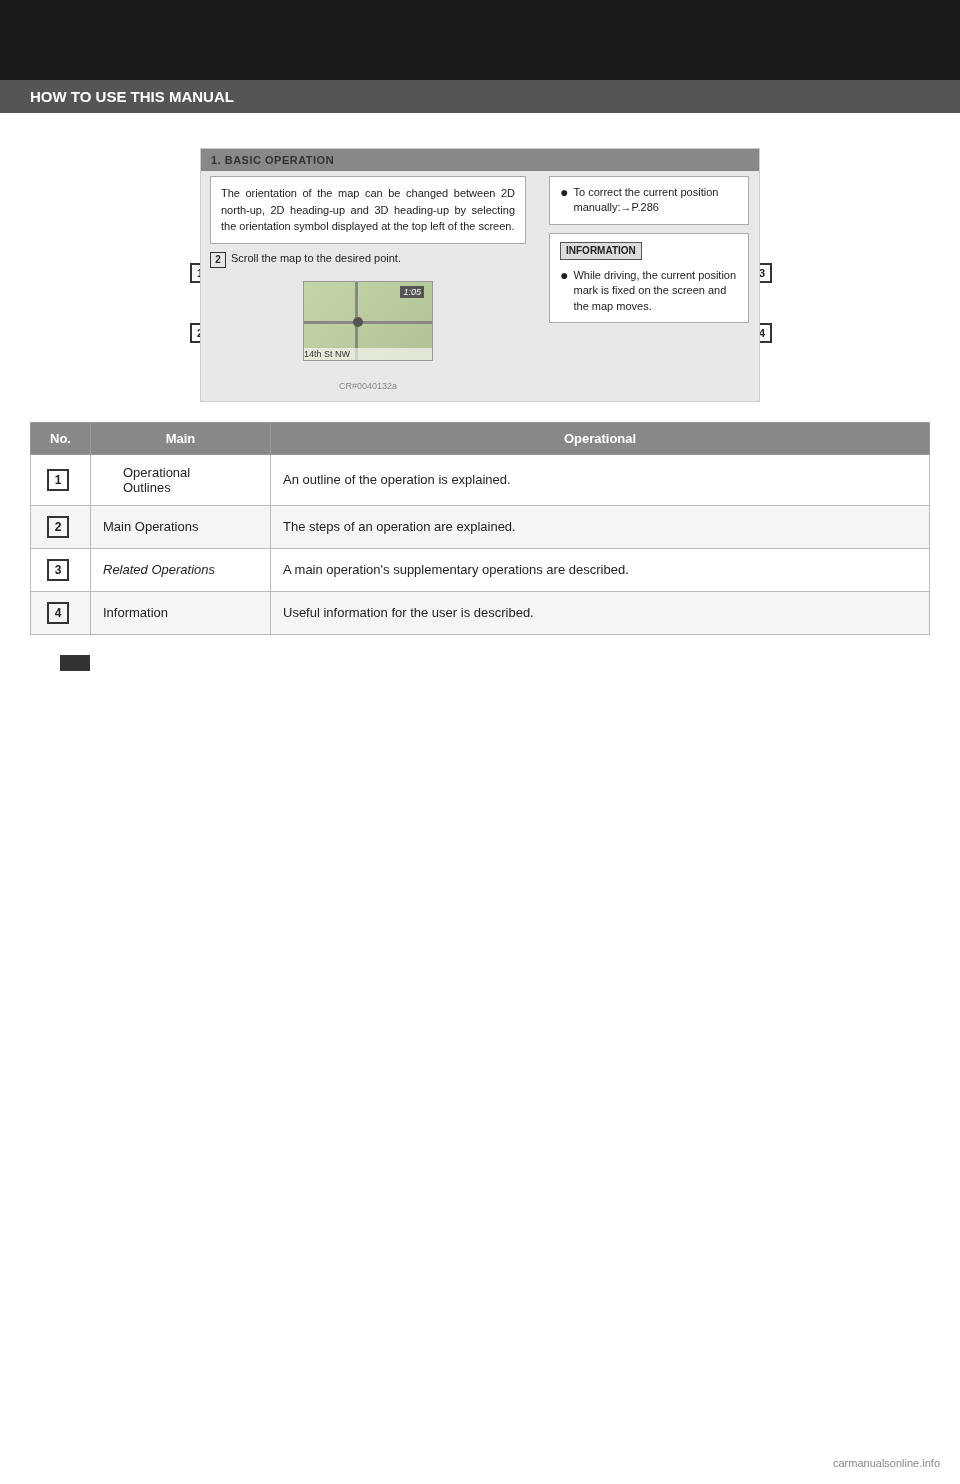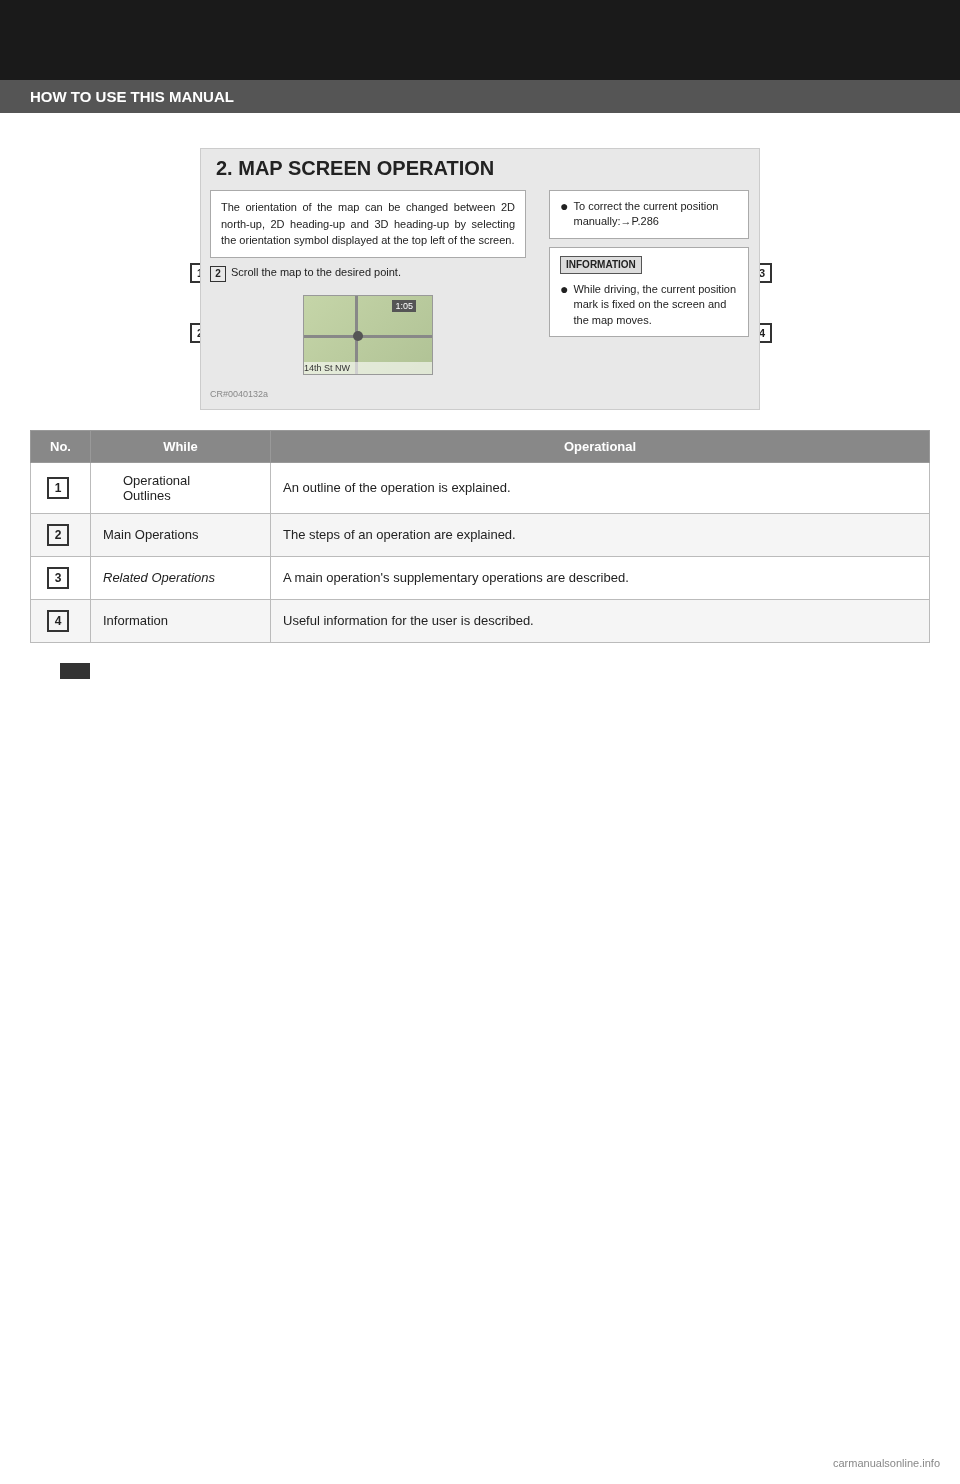--- a/index.html
+++ b/index.html
@@ -199,25 +199,26 @@
       height: 10px;
       background: #555;
       border-radius: 50%;
       top: 45%;
       left: 38%;
     }
 
     .map-timestamp {
       position: absolute;
       top: 4px;
-      right: 16px;
+      right: 8px;
       background: #555;
       color: #fff;
       font-size: 9px;
       padding: 1px 3px;
+      font-style: italic;
     }
 
     .map-label {
       position: absolute;
       bottom: 0;
       left: 0;
       right: 0;
       text-align: left;
       font-size: 9px;
       color: #333;
@@ -337,24 +338,24 @@
       <div class="marker" style="position:absolute; right:8px; top:115px; width:20px; height:20px; border:2px solid #333; background:#fff; font-size:11px; font-weight:bold; display:flex; align-items:center; justify-content:center;">
         <span>3</span>
       </div>
 
       <div class="marker" style="position:absolute; right:8px; top:175px; width:20px; height:20px; border:2px solid #333; background:#fff; font-size:11px; font-weight:bold; display:flex; align-items:center; justify-content:center;">
         <span>4</span>
       </div>
 
       <div class="manual-illustration">
 
-
-        <div class="manual-page-title">
-          <span>2. MAP SCREEN OPERATION</span>
+        <div class="manual-top-bar">
+          <span>1. BASIC OPERATION</span>
         </div>
+
 
         <div class="manual-body">
 
           <div class="manual-left">
 
             <div class="main-text-box">
               <span>The orientation of the map can be changed between 2D north-up, 2D heading-up and 3D heading-up by selecting the orientation symbol displayed at the top left of the screen.</span>
             </div>
 
             <div class="step-row">
@@ -370,21 +371,21 @@
                   <div class="map-road-h"></div>
                   <div class="map-road-v"></div>
                   <div class="map-marker"></div>
                   <div class="map-timestamp">1:05</div>
                   <div class="map-label">
                     <span>14th St NW</span>
                   </div>
                 </div>
               </div>
             </div>
-            <div style="font-size:9px; color:#888; margin-top:9px;">
+            <div style="text-align:center; font-size:9px; color:#888; margin-top:15px;">
               <span>CR#0040132a</span>
             </div>
           </div>
 
           <div class="manual-right">
 
             <div class="callout-box">
               <div style="display:flex; align-items:flex-start; gap:5px; font-size:11px;">
                 <span style="font-size:14px; line-height:1;">●</span>
                 <span>To correct the current position manually:→P.286</span>
@@ -401,21 +402,21 @@
 
           </div>
         </div>
       </div>
     </div>
 
     <table class="info-table">
       <thead>
         <tr>
           <th class="td-no">No.</th>
-          <th class="td-name">While</th>
+          <th class="td-name">Main</th>
           <th class="td-desc">Operational</th>
         </tr>
       </thead>
       <tbody id="table-body">
       <tr>
             <td class="td-no"><span class="table-num">1</span></td>
             <td class="td-name" style="white-space: pre-line; padding-left: 32px;">Operational
 Outlines</td>
             <td class="td-desc">An outline of the operation is explained.</td>
           </tr>

